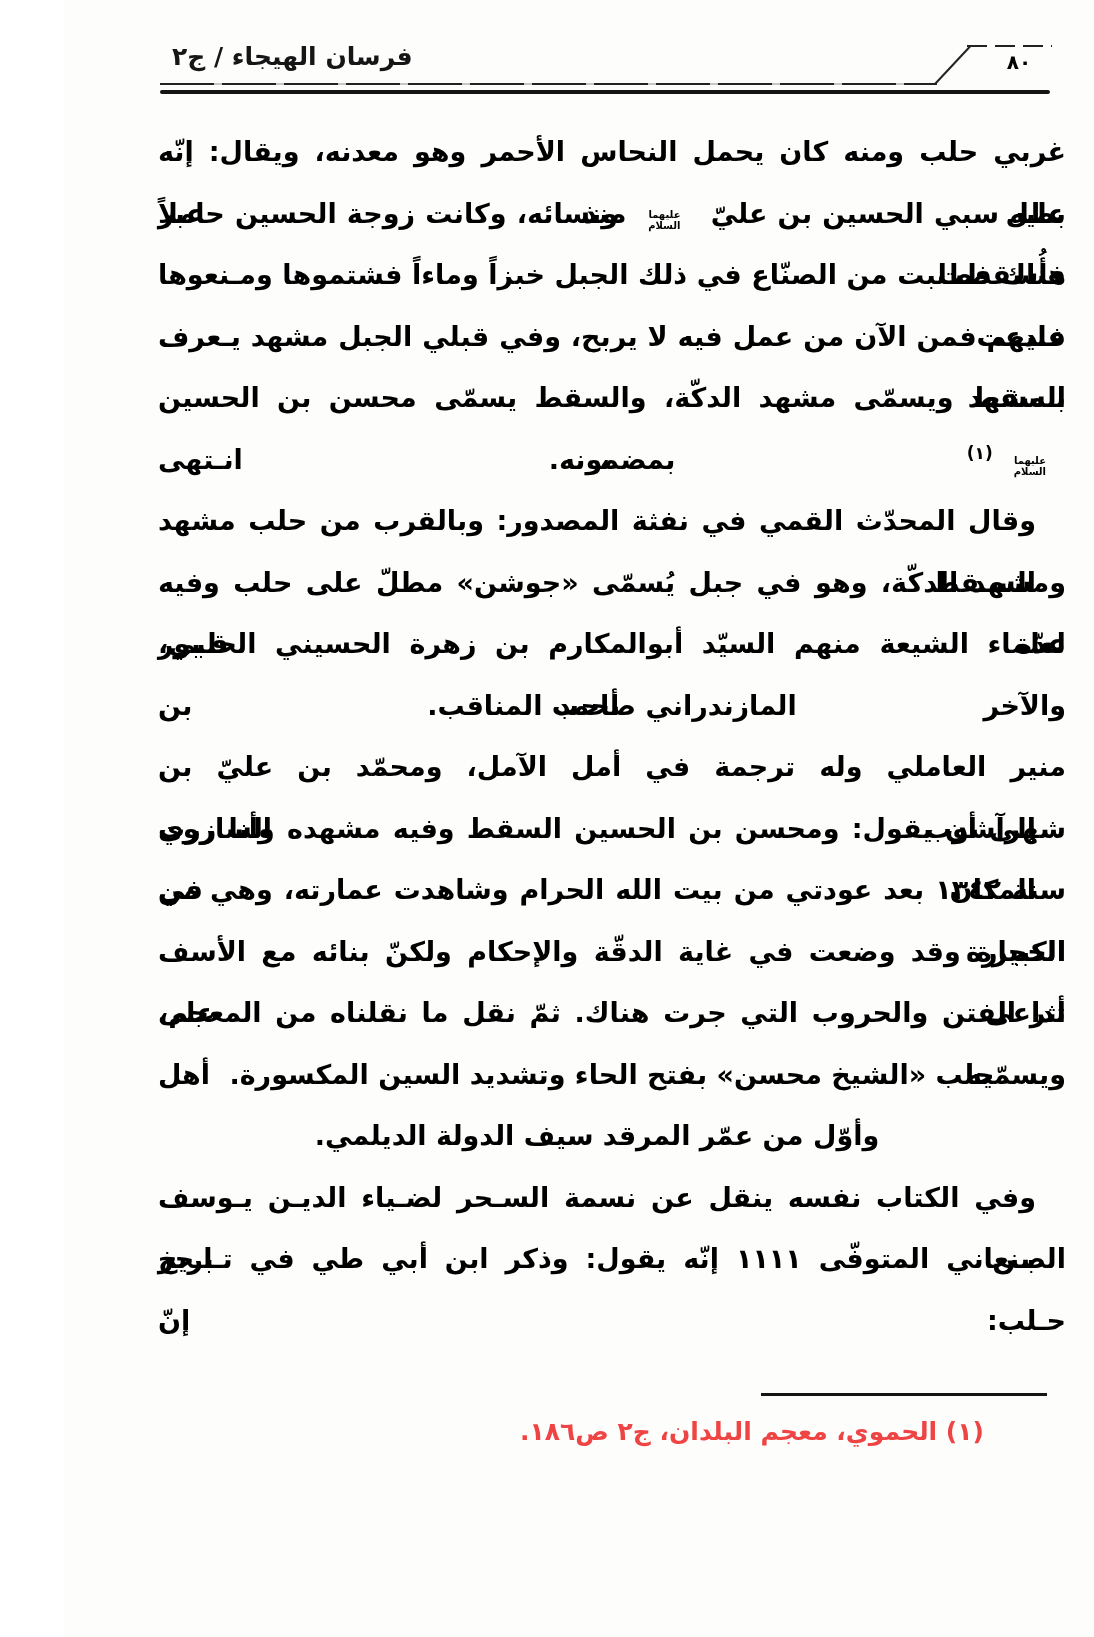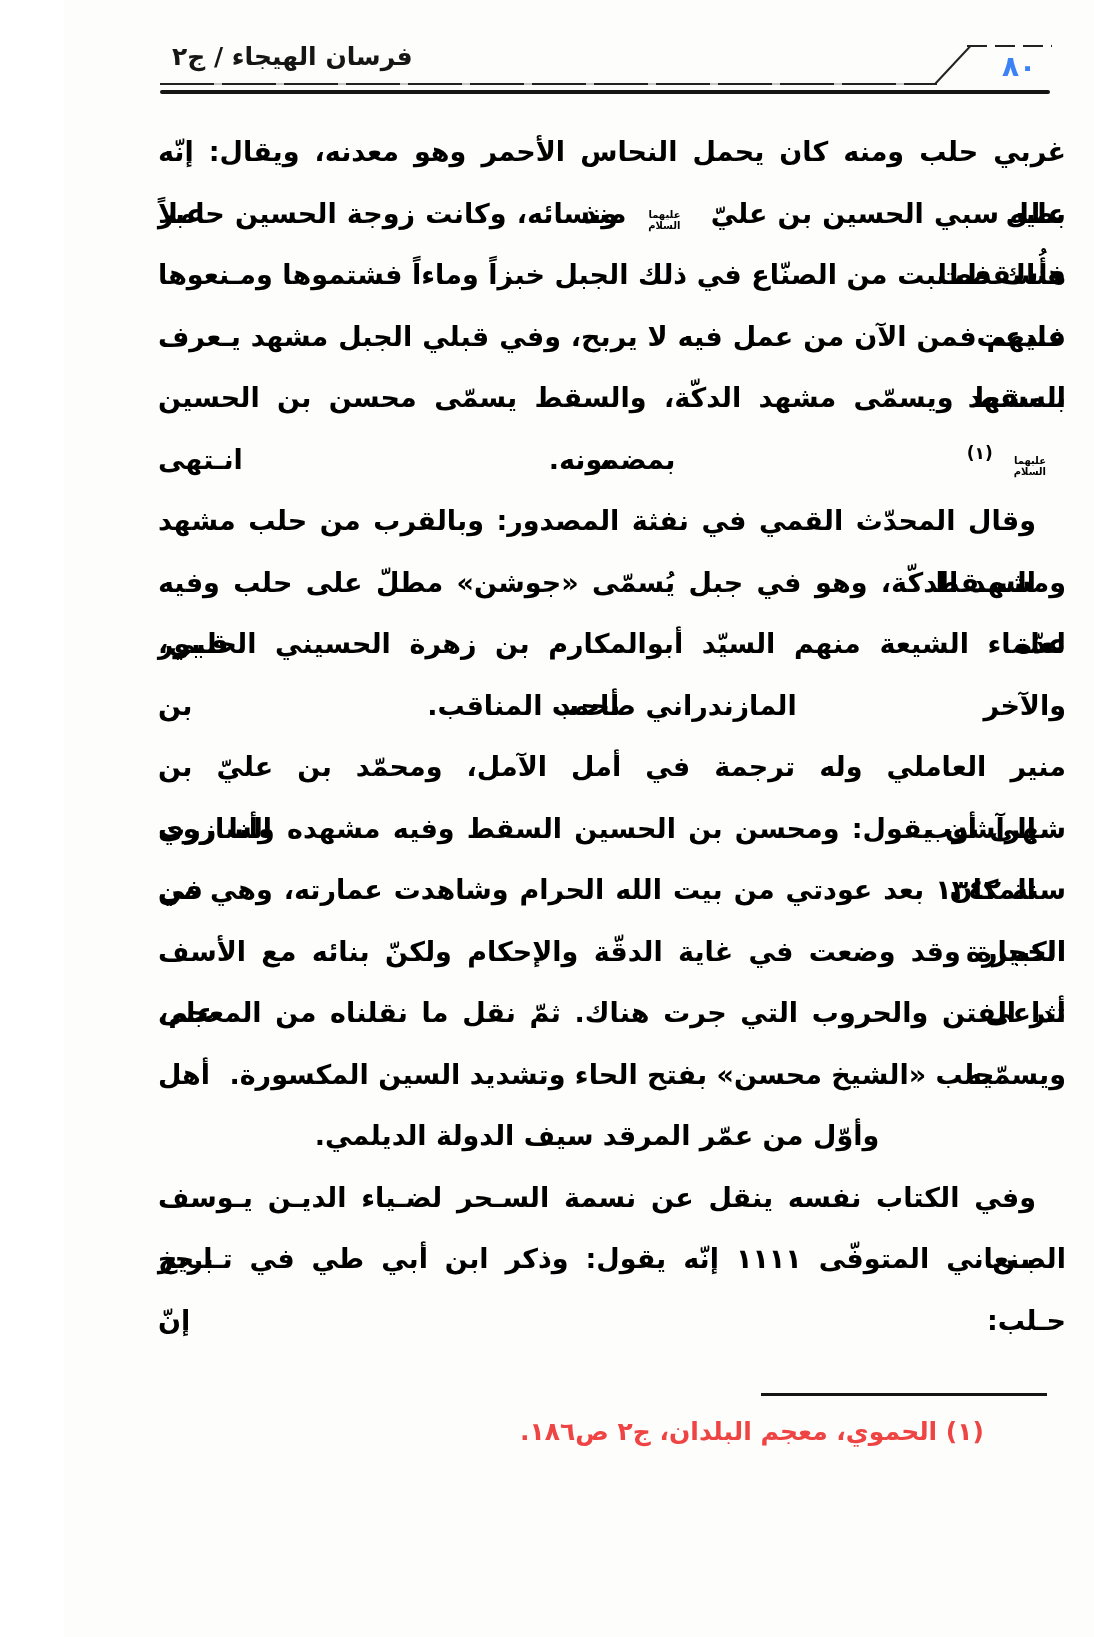--- a/index.html
+++ b/index.html
@@ -21,22 +21,22 @@
     left: 108px; top: 42px;
     font-size: 25px; font-weight: bold;
     color: #161616;
     letter-spacing: 0.5px;
     direction: rtl;
   }
   .hdr-pagenum {
     position: absolute;
     left: 926px; top: 50px; width: 58px;
     text-align: center;
-    font-size: 28px; font-weight: bold;
-    color: #3b82f6;
+    font-size: 20px; font-weight: bold;
+    color: #000000;
   }
   .rule-thin {
     position: absolute;
     left: 96px; top: 83px;
     width: 777px; height: 2px;
     background: repeating-linear-gradient(to right, #222 0 54px, rgba(34,34,34,0.25) 54px 62px);
   }
   .rule-diag {
     position: absolute;
     left: 871px; top: 83px;

